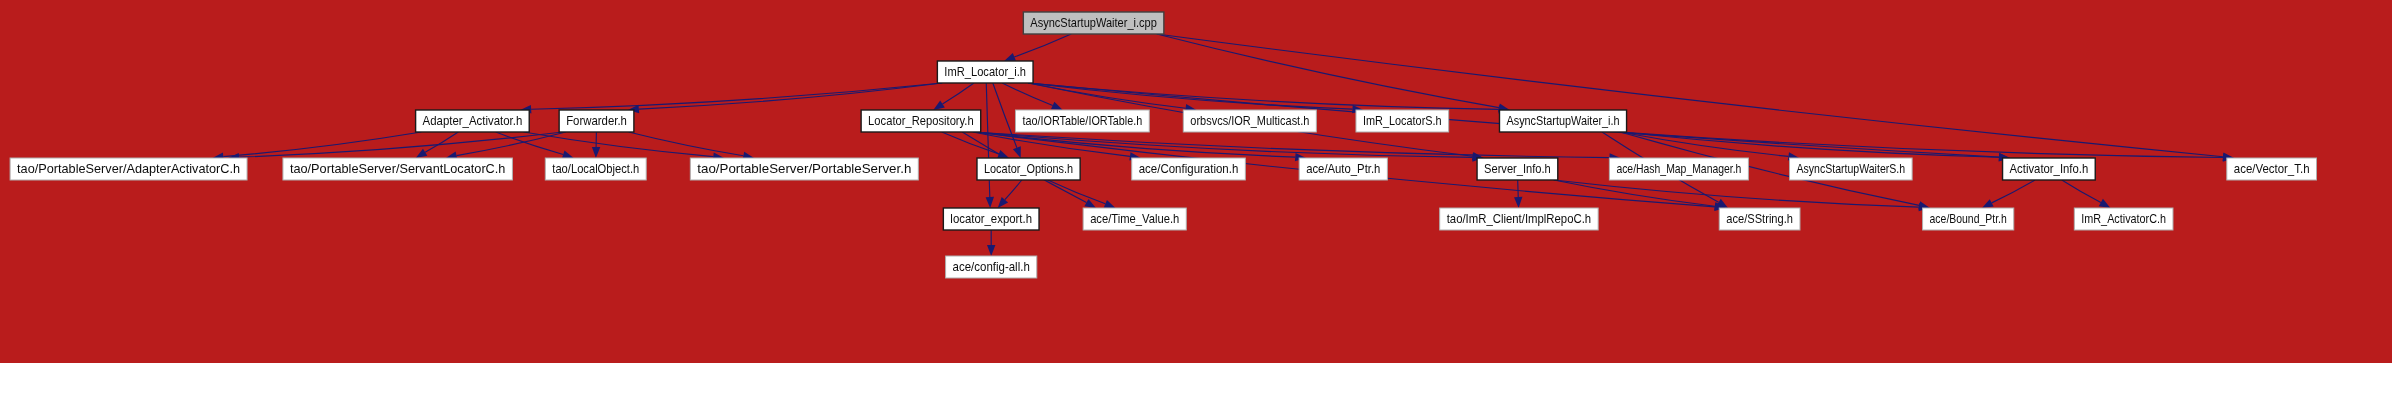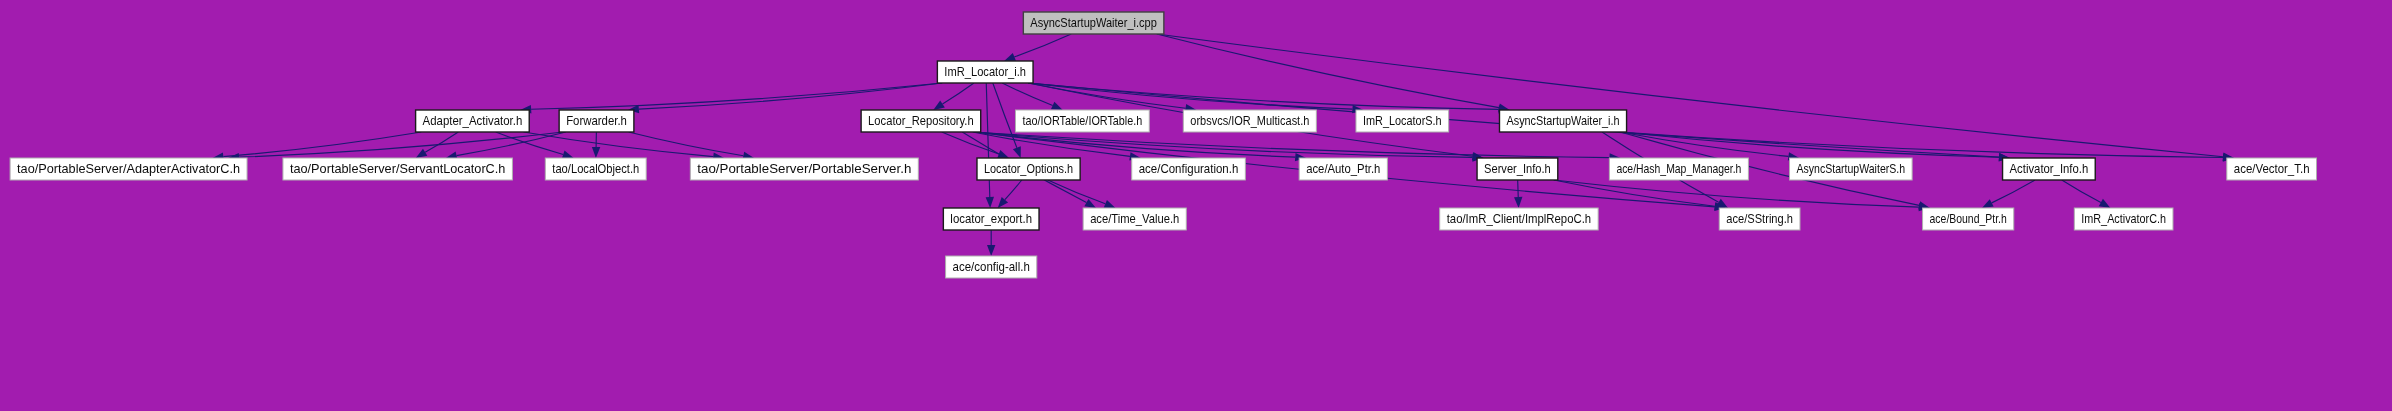--- a/index.html
+++ b/index.html
@@ -3,22 +3,22 @@
 <meta charset="utf-8">
 <style>
   html, body {
     margin: 0;
     padding: 0;
     background: #ffffff;
   }
   #graph-root {
     position: relative;
     width: 2392px;
-    height: 411px;
-    background: #a21caf;
+    height: 363px;
+    background: #b91c1c;
     font-family: "Liberation Sans", sans-serif;
     overflow: hidden;
   }
   svg#graph-svg {
     position: absolute;
     left: 0;
     top: 0;
     width: 2392px;
     height: 411px;
     display: block;

